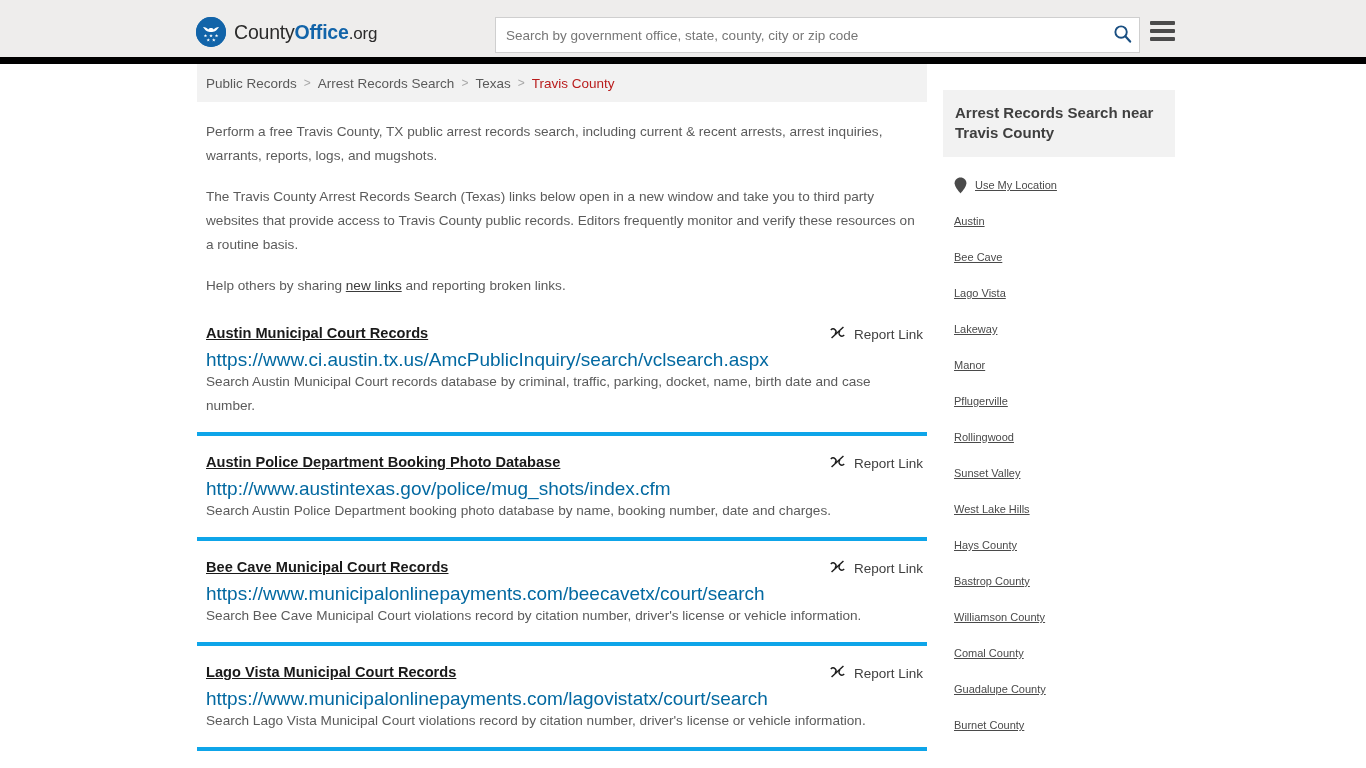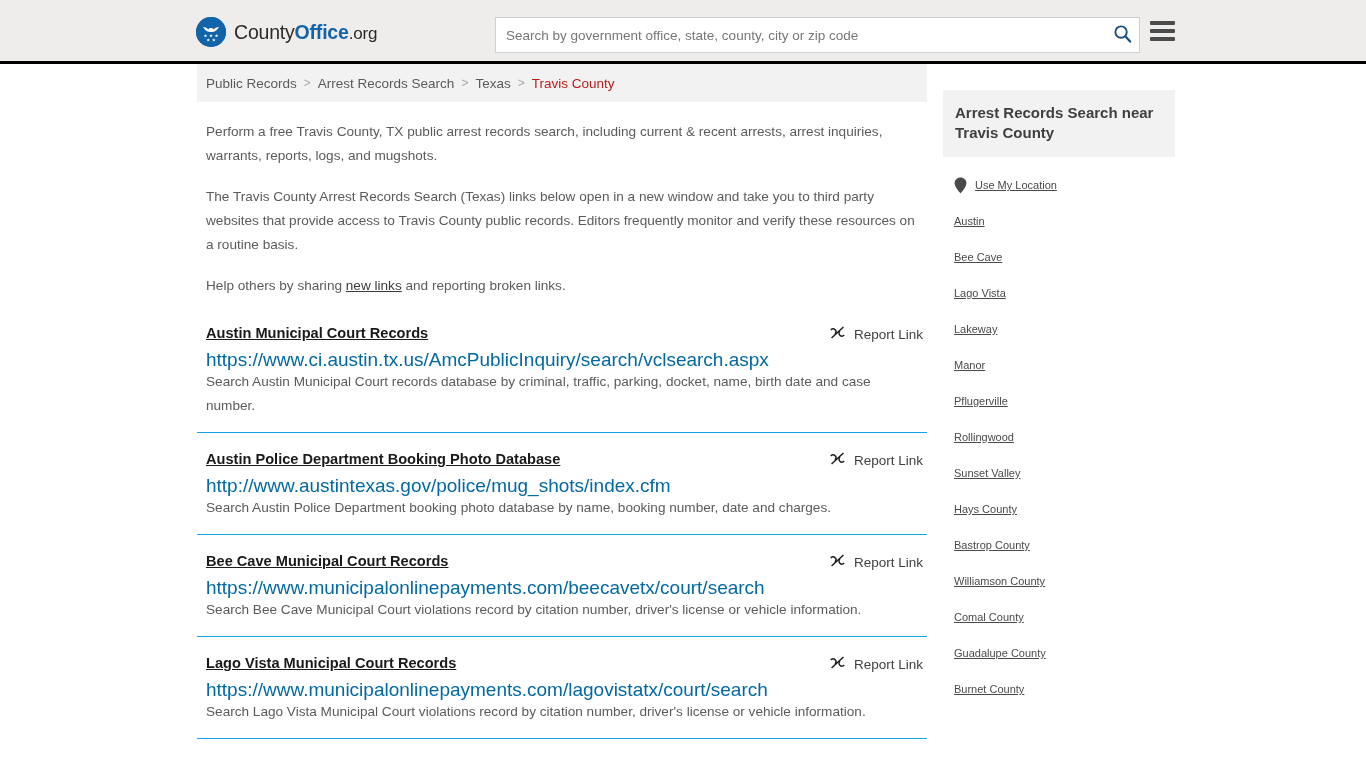--- a/index.html
+++ b/index.html
@@ -11,21 +11,21 @@
     background: #ffffff;
     font-family: "Liberation Sans", sans-serif;
     -webkit-font-smoothing: antialiased;
   }
 
   
   .site-header {
     width: 1366px;
     height: 64px;
     background: #eeedec;
-    border-bottom: 3px solid #000000;
+    border-bottom: 7px solid #000000;
     position: relative;
   }
   .logo-wrap {
     position: absolute;
     left: 196px; top: 15px;
     display: flex;
     align-items: center;
     height: 34px;
     text-decoration: none;
   }
@@ -143,21 +143,21 @@
   .intro p:first-child { margin-top: 18px; }
   .intro a.inline-link {
     color: #3b3b3b;
     text-decoration: underline;
     font-weight: normal;
   }
 
   
   .results { margin-top: 22px; }
   .result {
-    border-bottom: 1px solid #0ea5e9;
+    border-bottom: 4px solid #0ea5e9;
     padding: 0 4px 14px 9px;
     margin-bottom: 0;
     position: relative;
   }
   .result:first-child { padding-top: 3px; }
   .result + .result { padding-top: 16px; }
   .result-head {
     display: flex;
     align-items: flex-start;
     justify-content: space-between;
@@ -407,20 +407,23 @@
         <div class="side-item">
             <a href="#">Pflugerville</a>
           </div>
         <div class="side-item">
             <a href="#">Rollingwood</a>
           </div>
         <div class="side-item">
             <a href="#">Sunset Valley</a>
           </div>
         <div class="side-item">
+            <a href="#">West Lake Hills</a>
+          </div>
+        <div class="side-item">
             <a href="#">Hays County</a>
           </div>
         <div class="side-item">
             <a href="#">Bastrop County</a>
           </div>
         <div class="side-item">
             <a href="#">Williamson County</a>
           </div>
         <div class="side-item">
             <a href="#">Comal County</a>

